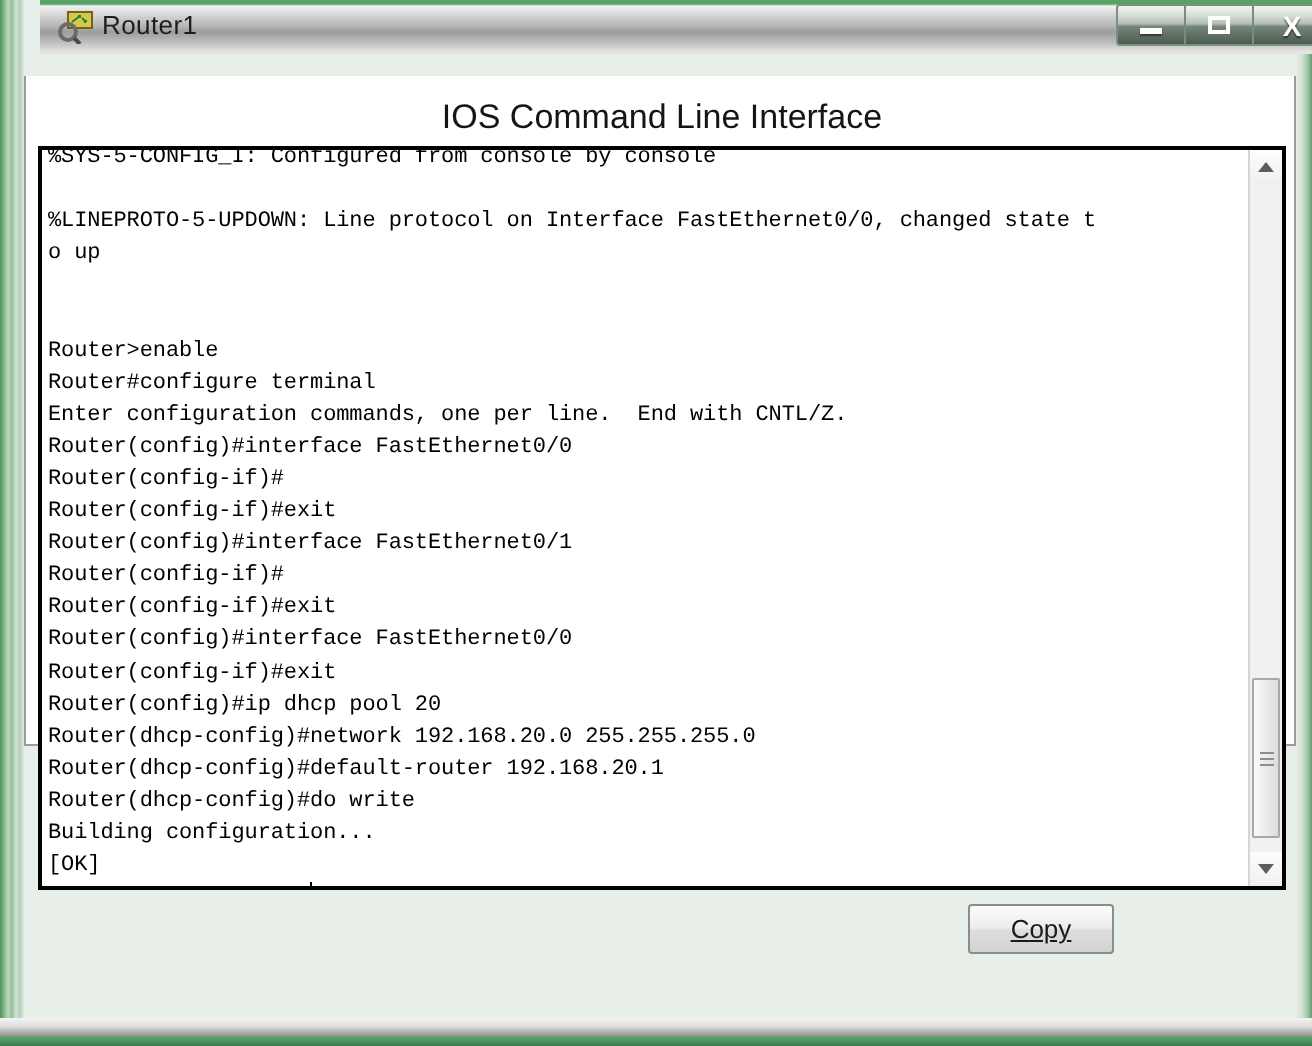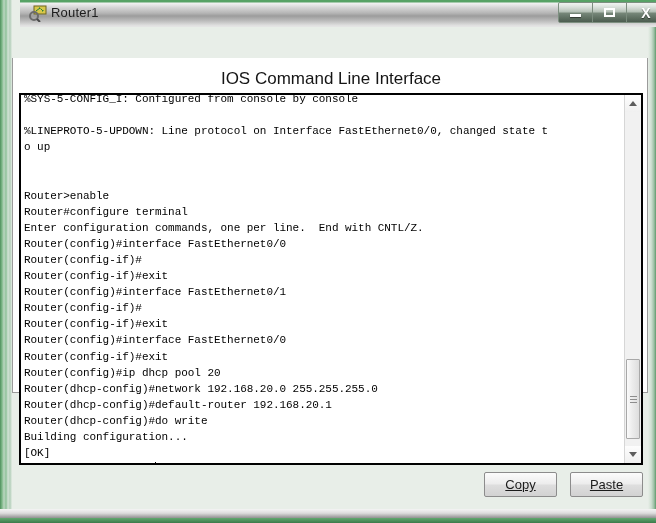--- a/index.html
+++ b/index.html
@@ -92,21 +92,21 @@
   }
   .tab.active {
     background: #ffffff;
     border-color: #9b9b9b;
     top: 1px; height: 26px;
     z-index: 3;
   }
 
   
   #panel {
-    position: absolute; left: 12px; top: 58px;
+    position: absolute; left: 12px; top: 38px;
     width: 636px; height: 335px;
     background: #ffffff;
     border: 1px solid #9b9b9b;
     border-top: none;
   }
   #panel-title {
     position: absolute; left: 0; top: 11px; width: 636px;
     text-align: center;
     font-size: 17px; color: #151515;
   }
@@ -244,20 +244,17 @@
         </div>
         <div class="sb-btn down">
           <div class="arrow-down"></div>
         </div>
       </div>
     </div>
 
     <div class="btn" id="btn-copy">
       <span>Copy</span>
     </div>
-    <div class="btn" id="btn-paste">
-      <span>Paste</span>
-    </div>
   </div>
 
   <div class="frame-bottom"></div>
   <div class="frame-bottom-green"></div>
 </div>
 
 </body></html>

